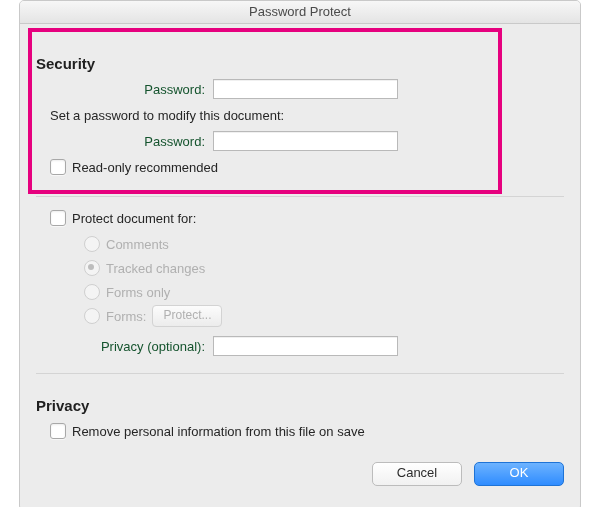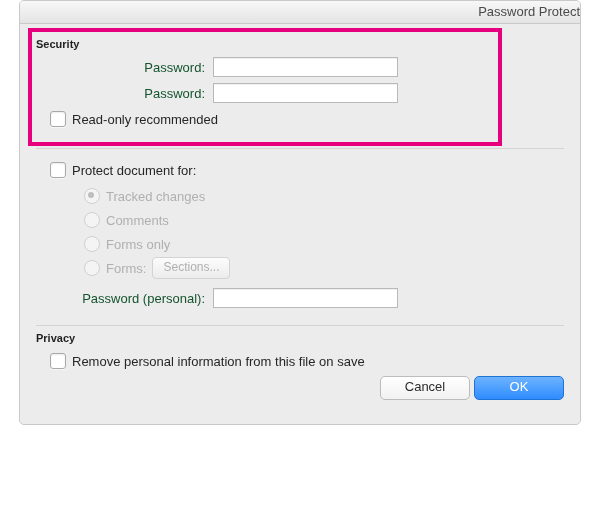--- a/index.html
+++ b/index.html
@@ -25,40 +25,41 @@
     width: 560px;
     margin: 0 auto;
     background: #ececec;
     border: 1px solid #c9c9c9;
     border-radius: 5px;
     overflow: hidden;
   }
   .titlebar {
     height: 22px;
     line-height: 22px;
-    text-align: right;
+    text-align: center;
     font-size: 13px;
     color: #4a4a4a;
     background: linear-gradient(#f7f7f7, #e4e4e4);
     border-bottom: 1px solid #c9c9c9;
   }
   .content {
     padding: 8px 16px 12px 16px;
   }
   .section {
     padding: 6px 0 12px 0;
   }
   .section + .section {
     border-top: 1px solid #d4d4d4;
   }
   .section-title {
     font-weight: 600;
-    font-size: 11px;
+    font-size: 15px;
     color: #1f1f1f;
     margin-bottom: 6px;
+    margin-top: 17px;
   }
   .highlight-box {
     position: absolute;
     border: 4px solid #e6007e;
     pointer-events: none;
     box-sizing: border-box;
   }
   .indent {
     padding-left: 14px;
   }
@@ -129,22 +130,22 @@
     margin-left: 6px;
     border: 1px solid #d3d3d3;
     border-radius: 4px;
     background: linear-gradient(#fcfcfc,#ececec);
     color: #b0b0b0;
     font-size: 12px;
   }
   .buttons {
     display: flex;
     justify-content: flex-end;
-    gap: 4px;
-    margin-top: 4px;
+    gap: 12px;
+    margin-top: 20px;
   }
   .btn {
     min-width: 72px;
     height: 22px;
     line-height: 20px;
     text-align: center;
     border-radius: 5px;
     font-size: 13px;
     border: 1px solid #bcbcbc;
     background: linear-gradient(#ffffff,#f1f1f1);
@@ -168,58 +169,61 @@
     <div class="content">
 
       <div class="section" style="position:relative; padding-bottom:14px;">
         <div class="section-title">Security</div>
         <div class="indent">
           <div class="row">
             <span class="label-right">Password:</span>
             <input type="text" class="field" value="" style="">
           </div>
           <div class="row">
+              <span>Set a password to modify this document:</span>
+            </div>
+          <div class="row">
             <span class="label-right">Password:</span>
             <input type="text" class="field" value="" style="">
           </div>
           <div class="row">
             <span class="checkbox"></span>
             <span>Read-only recommended</span>
           </div>
         </div>
         <div class="highlight-box" style="left:-8px; top:-4px; right:62px; bottom:2px;"></div>
       </div>
 
       <div class="section">
         <div class="indent">
           <div class="row">
             <span class="checkbox"></span>
             <span>Protect document for:</span>
           </div>
           <div class="protect-options">
             <div class="row">
+              <span class="radio"></span>
+              <span class="disabled-text">Comments</span>
+            </div>
+            <div class="row">
               <span class="radio checked"></span>
               <span class="disabled-text">Tracked changes</span>
             </div>
             <div class="row">
               <span class="radio"></span>
-              <span class="disabled-text">Comments</span>
-            </div>
-            <div class="row">
-              <span class="radio"></span>
               <span class="disabled-text">Forms only</span>
             </div>
             <div class="row">
               <span class="radio"></span>
               <span class="disabled-text">Forms:</span>
-              <span class="sections-btn">Sections...</span>
+              <span class="sections-btn">Protect...</span>
             </div>
           </div>
           <div class="row" style="margin-top:8px;">
-            <span class="label-right" style="width:155px;">Password (personal):</span>
+            <span class="label-right" style="width:155px;">Privacy (optional):</span>
             <input type="text" class="field" value="" style="">
           </div>
         </div>
       </div>
 
       <div class="section">
         <div class="section-title">Privacy</div>
         <div class="indent">
           <div class="row">
             <span class="checkbox"></span>

